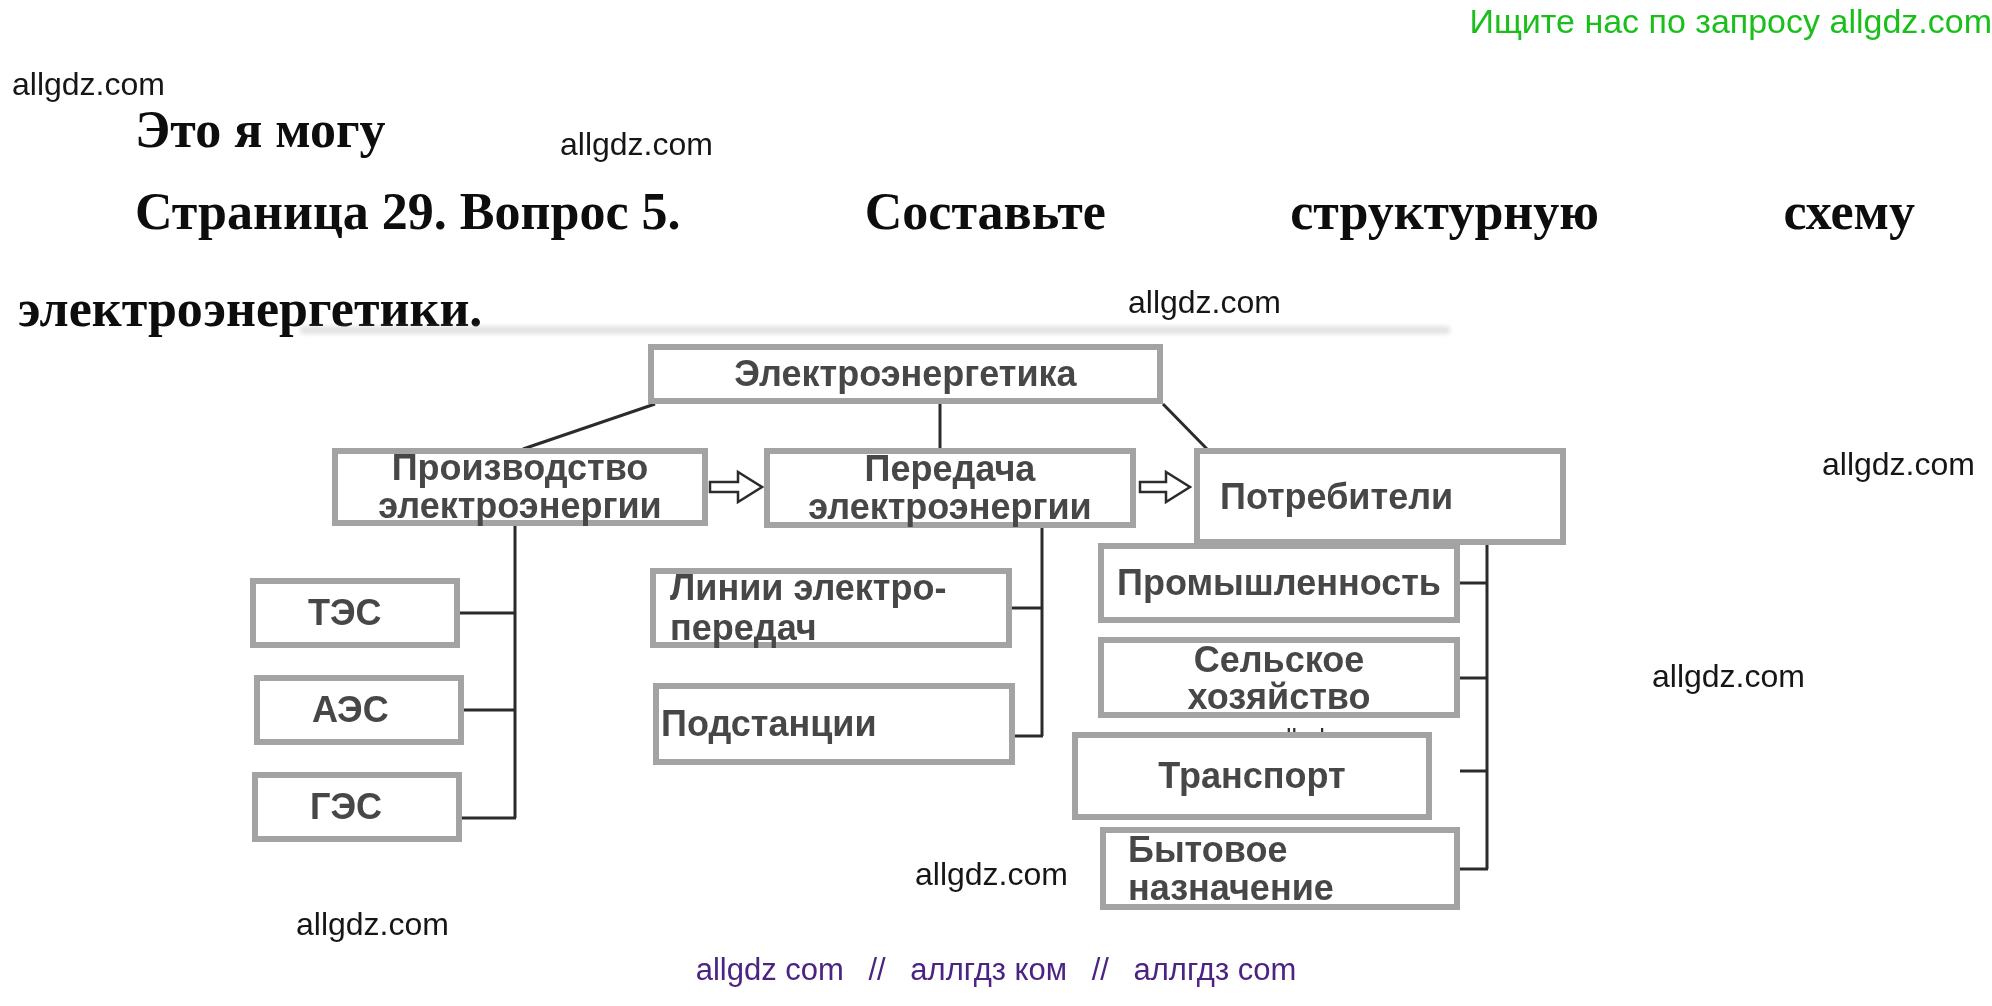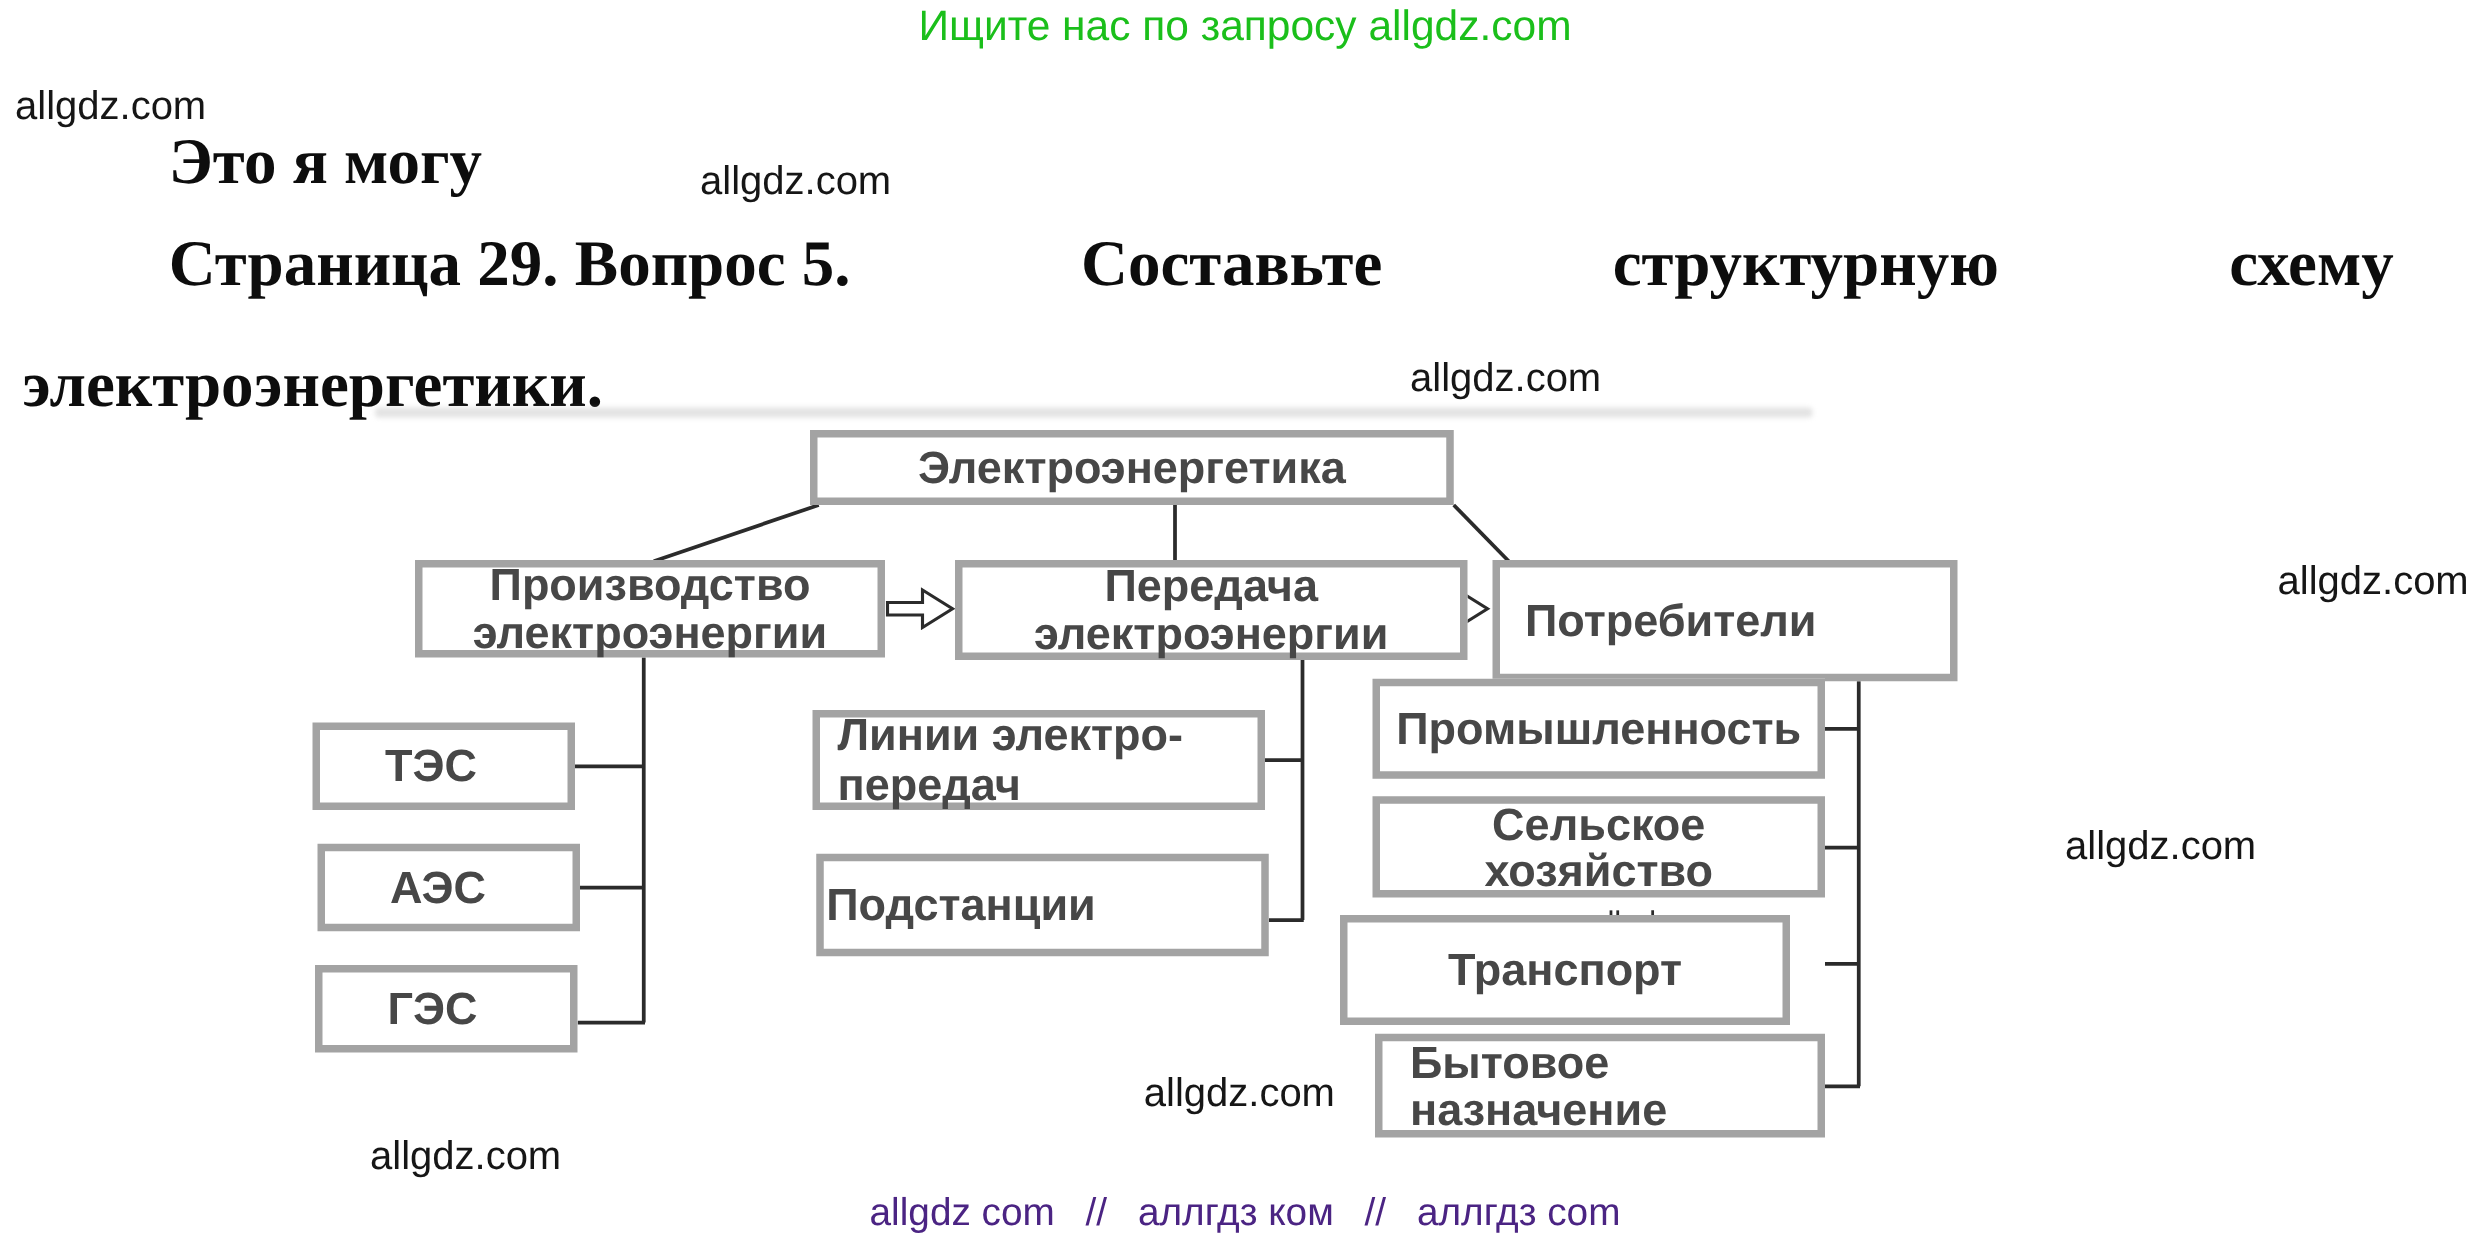--- a/index.html
+++ b/index.html
@@ -1,20 +1,20 @@
 <!DOCTYPE html>
 <html><head>
 <meta charset="utf-8">
 <style>
   html,body{margin:0;padding:0;background:#ffffff;}
   #page{position:relative;width:1992px;height:1006px;background:#ffffff;overflow:hidden;
         font-family:"Liberation Sans",sans-serif;}
 
   
-  .banner{position:absolute;top:2px;left:0;width:100%;text-align:center;
+  .banner{position:absolute;top:2px;left:0;width:100%;text-align:right;
           font-size:34px;color:#1bbf1b;font-family:"Liberation Sans",sans-serif;}
 
   
   .wm{position:absolute;color:#161616;font-size:32px;font-family:"Liberation Sans",sans-serif;}
   .wm.small{font-size:25px;color:#2a2a2a;}
 
   
   .h-serif{position:absolute;font-family:"Liberation Serif",serif;font-weight:bold;
            color:#0d0d0d;font-size:52px;white-space:nowrap;}
   .h-justify{display:flex;justify-content:space-between;align-items:baseline;}
@@ -92,21 +92,21 @@
       <path d="M710,482 H738 V472 L762,487 L738,502 V492 H710 Z"></path>
       <path d="M1140,482 H1166 V472 L1190,487 L1166,502 V492 H1140 Z"></path>
     </g>
   </svg>
 
   <div class="dbox center" style="left:648px;top:344px;width:515px;height:60px;">Электроэнергетика</div>
 
   <div class="dbox center pre" style="left:332px;top:448px;width:376px;height:78px;line-height:38px;">Производство
 электроэнергии</div>
 
-  <div class="dbox center pre" style="left:764px;top:448px;width:410px;height:80px;line-height:38px;">Передача
+  <div class="dbox center pre" style="left:764px;top:448px;width:372px;height:80px;line-height:38px;">Передача
 электроэнергии</div>
 
   <div class="dbox left" style="left:1194px;top:448px;width:372px;height:97px;padding-left:20px;">Потребители</div>
 
   <div class="dbox left" style="left:250px;top:578px;width:210px;height:70px;padding-left:52px;">ТЭС</div>
   <div class="dbox left" style="left:254px;top:675px;width:210px;height:70px;padding-left:52px;">АЭС</div>
   <div class="dbox left" style="left:252px;top:772px;width:210px;height:70px;padding-left:52px;">ГЭС</div>
 
   <div class="dbox left pre" style="left:650px;top:568px;width:362px;height:80px;padding-left:14px;">Линии электро-
 передач</div>

